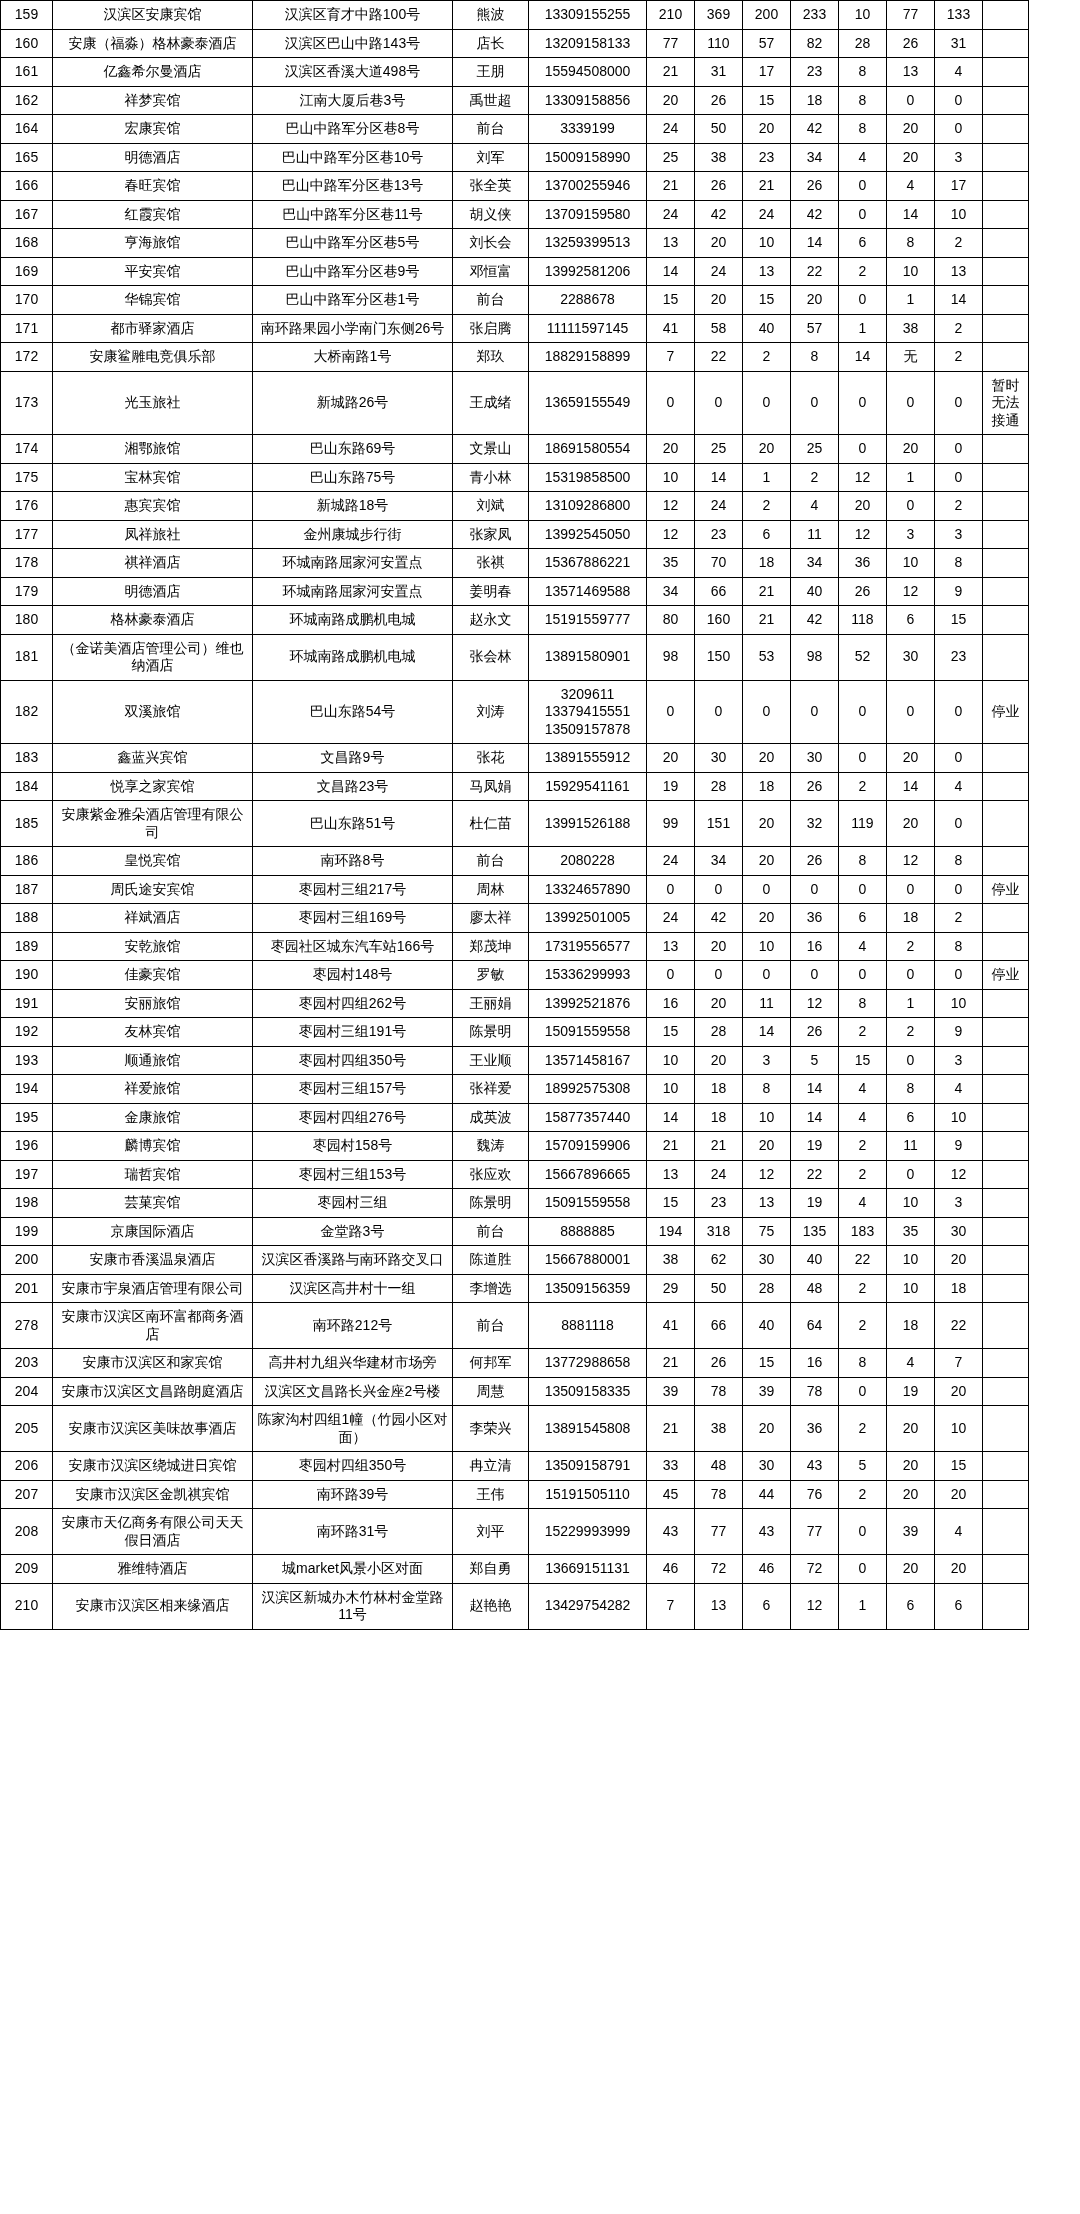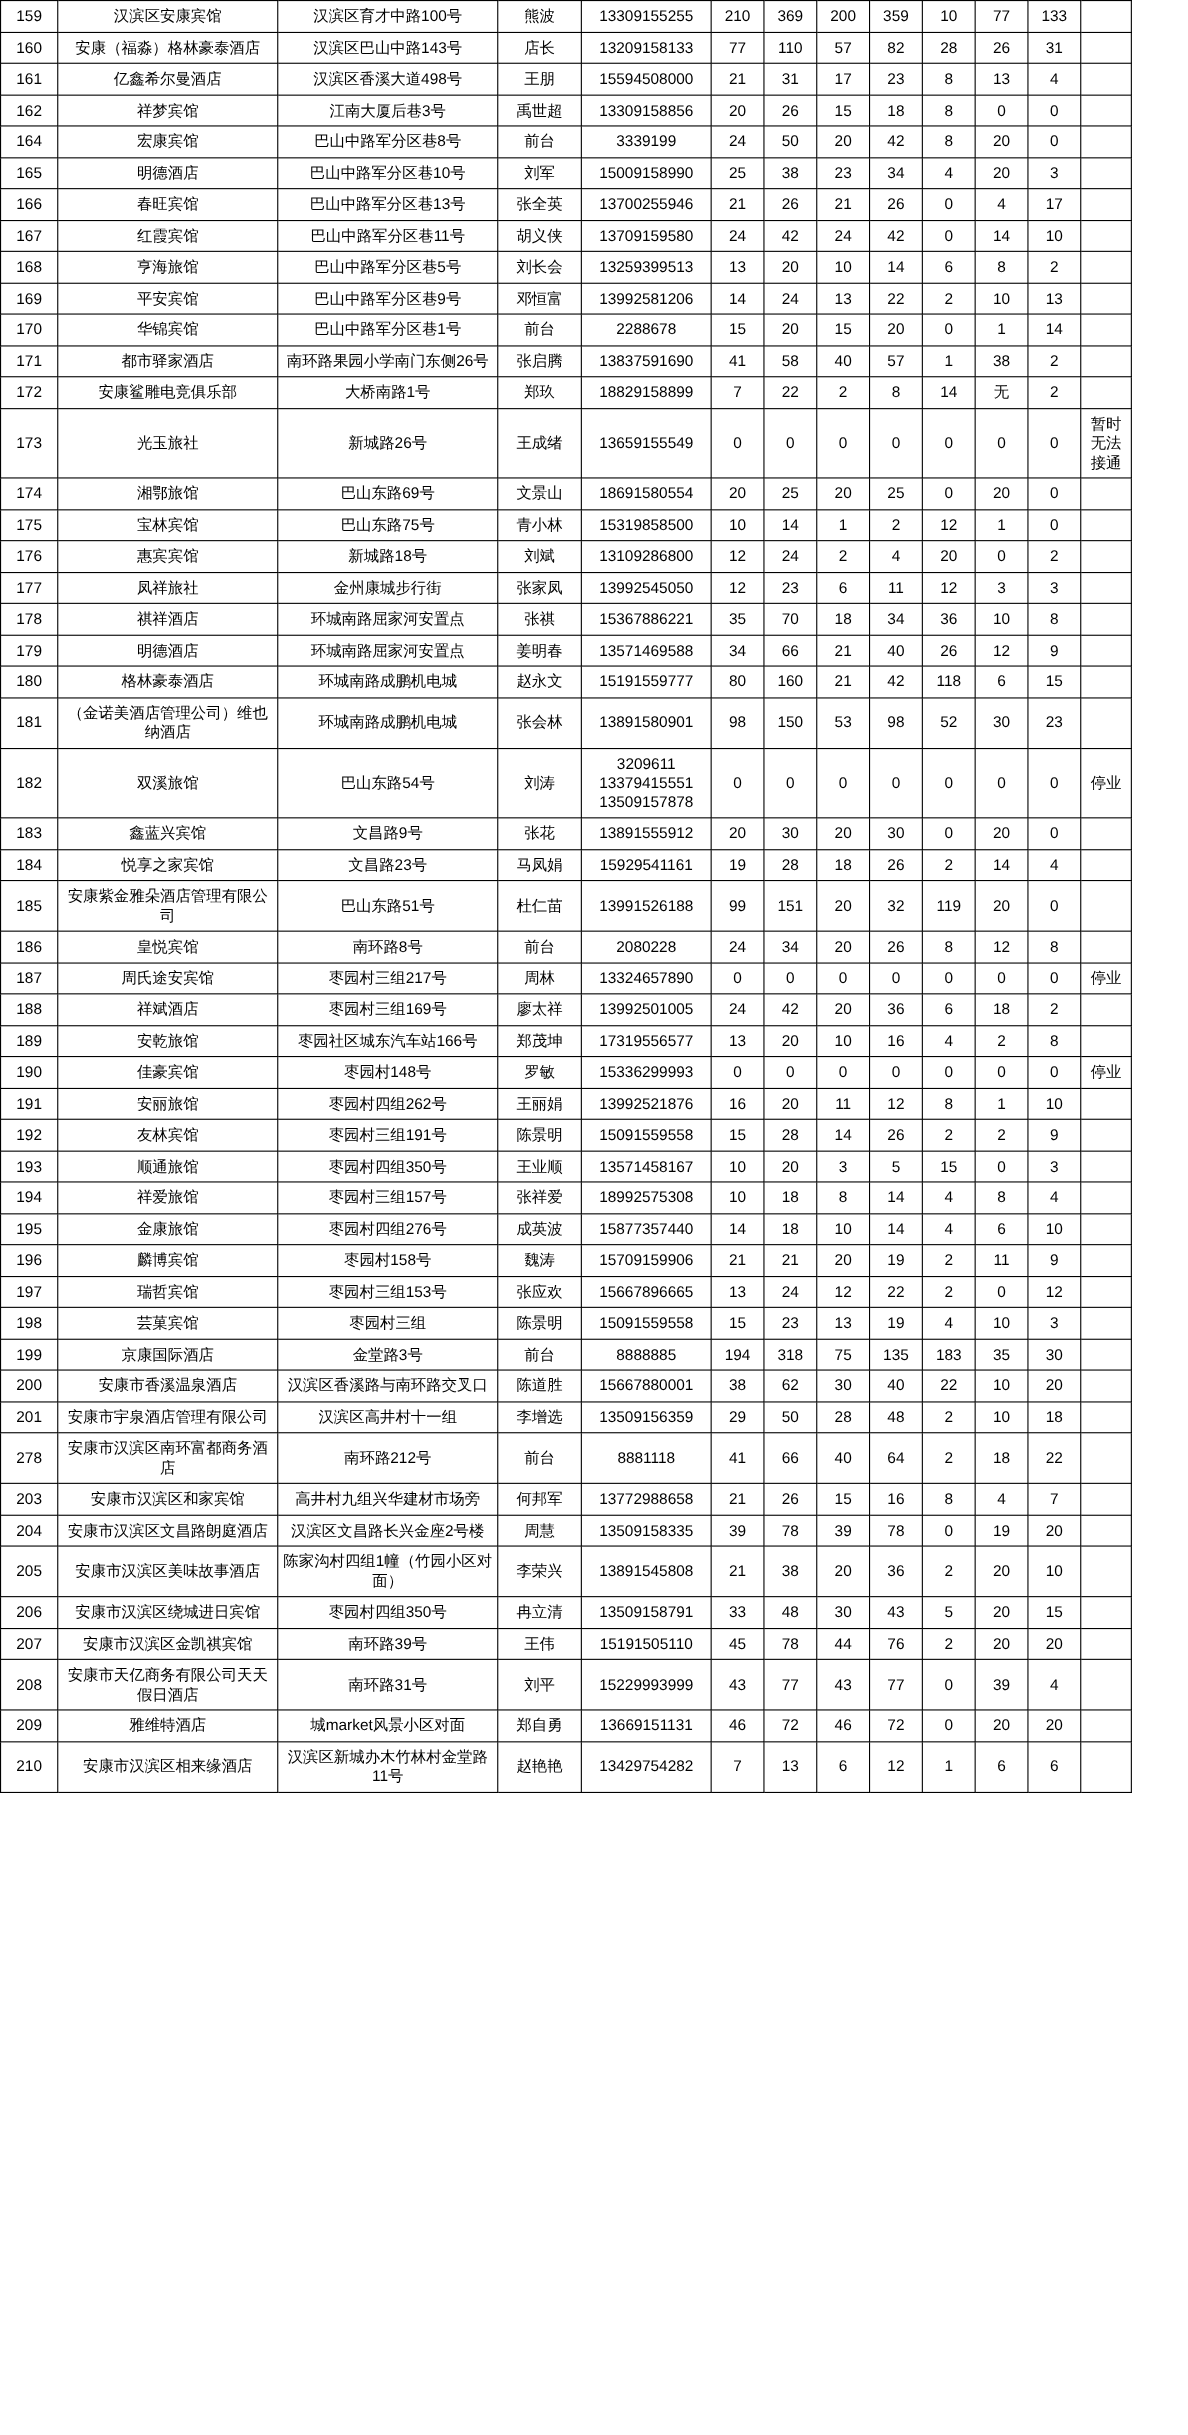--- a/index.html
+++ b/index.html
@@ -66,21 +66,21 @@
   <tbody>
       <tr>
         <td class="idx">159</td>
         <td class="name">汉滨区安康宾馆</td>
         <td class="addr">汉滨区育才中路100号</td>
         <td class="person">熊波</td>
         <td class="phone">13309155255</td>
         <td class="num">210</td>
         <td class="num">369</td>
         <td class="num">200</td>
-        <td class="num">359</td>
+        <td class="num">233</td>
         <td class="num">10</td>
         <td class="num">77</td>
         <td class="num">133</td>
         <td class="note"></td>
       </tr>
       <tr>
         <td class="idx">160</td>
         <td class="name">安康（福淼）格林豪泰酒店</td>
         <td class="addr">汉滨区巴山中路143号</td>
         <td class="person">店长</td>
@@ -227,21 +227,21 @@
         <td class="num">0</td>
         <td class="num">1</td>
         <td class="num">14</td>
         <td class="note"></td>
       </tr>
       <tr>
         <td class="idx">171</td>
         <td class="name">都市驿家酒店</td>
         <td class="addr">南环路果园小学南门东侧26号</td>
         <td class="person">张启腾</td>
-        <td class="phone">13837591690</td>
+        <td class="phone">11111597145</td>
         <td class="num">41</td>
         <td class="num">58</td>
         <td class="num">40</td>
         <td class="num">57</td>
         <td class="num">1</td>
         <td class="num">38</td>
         <td class="num">2</td>
         <td class="note"></td>
       </tr>
       <tr>

